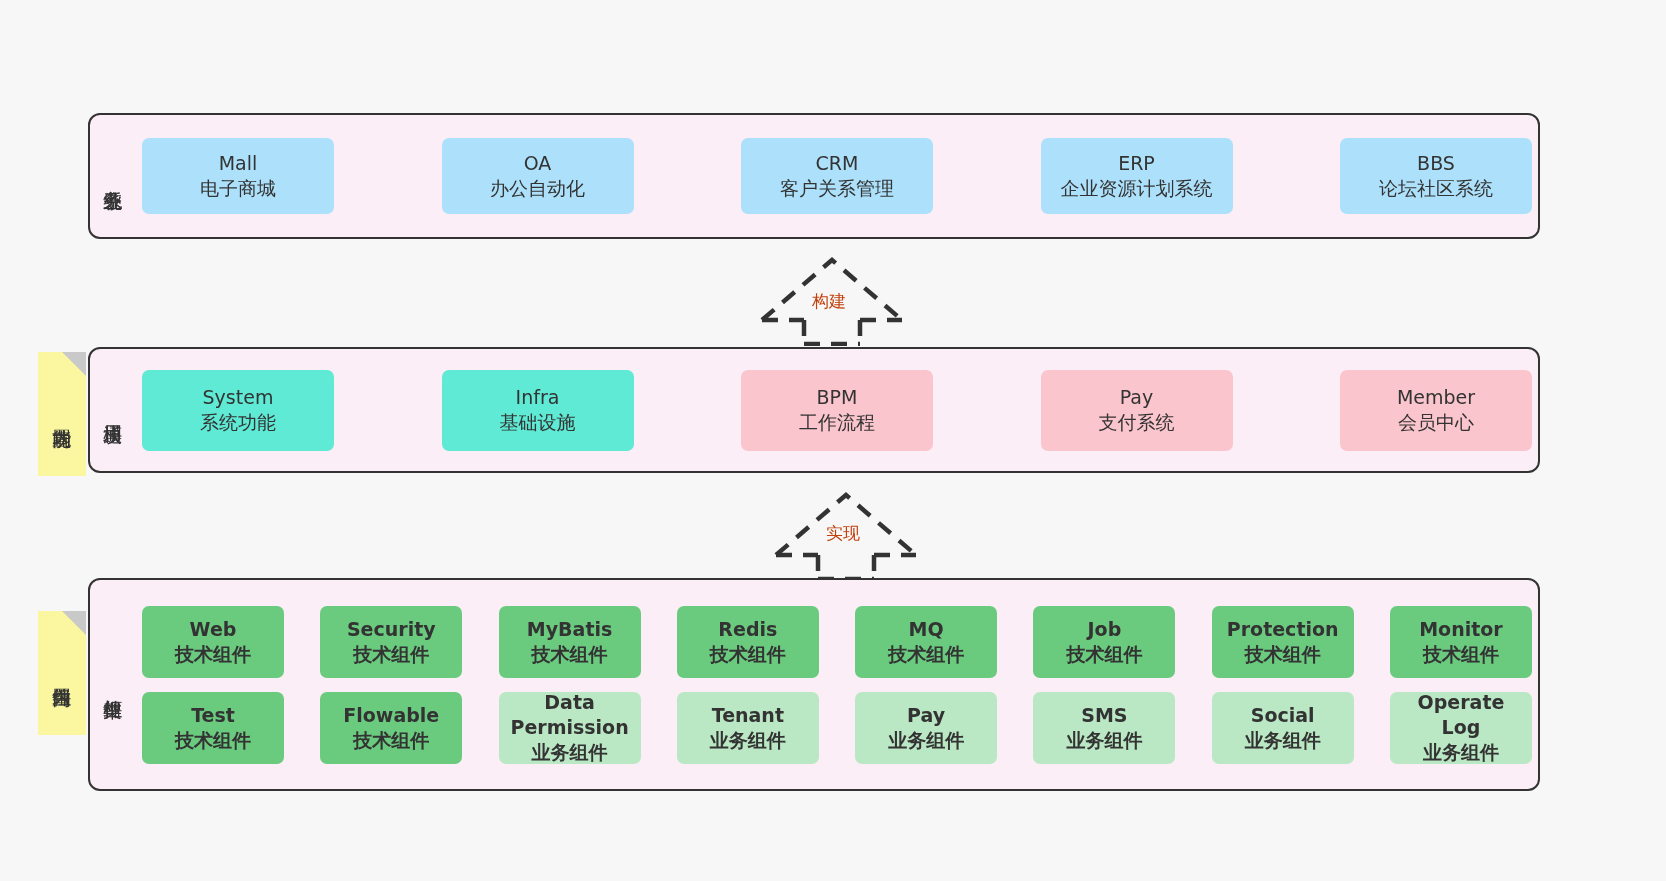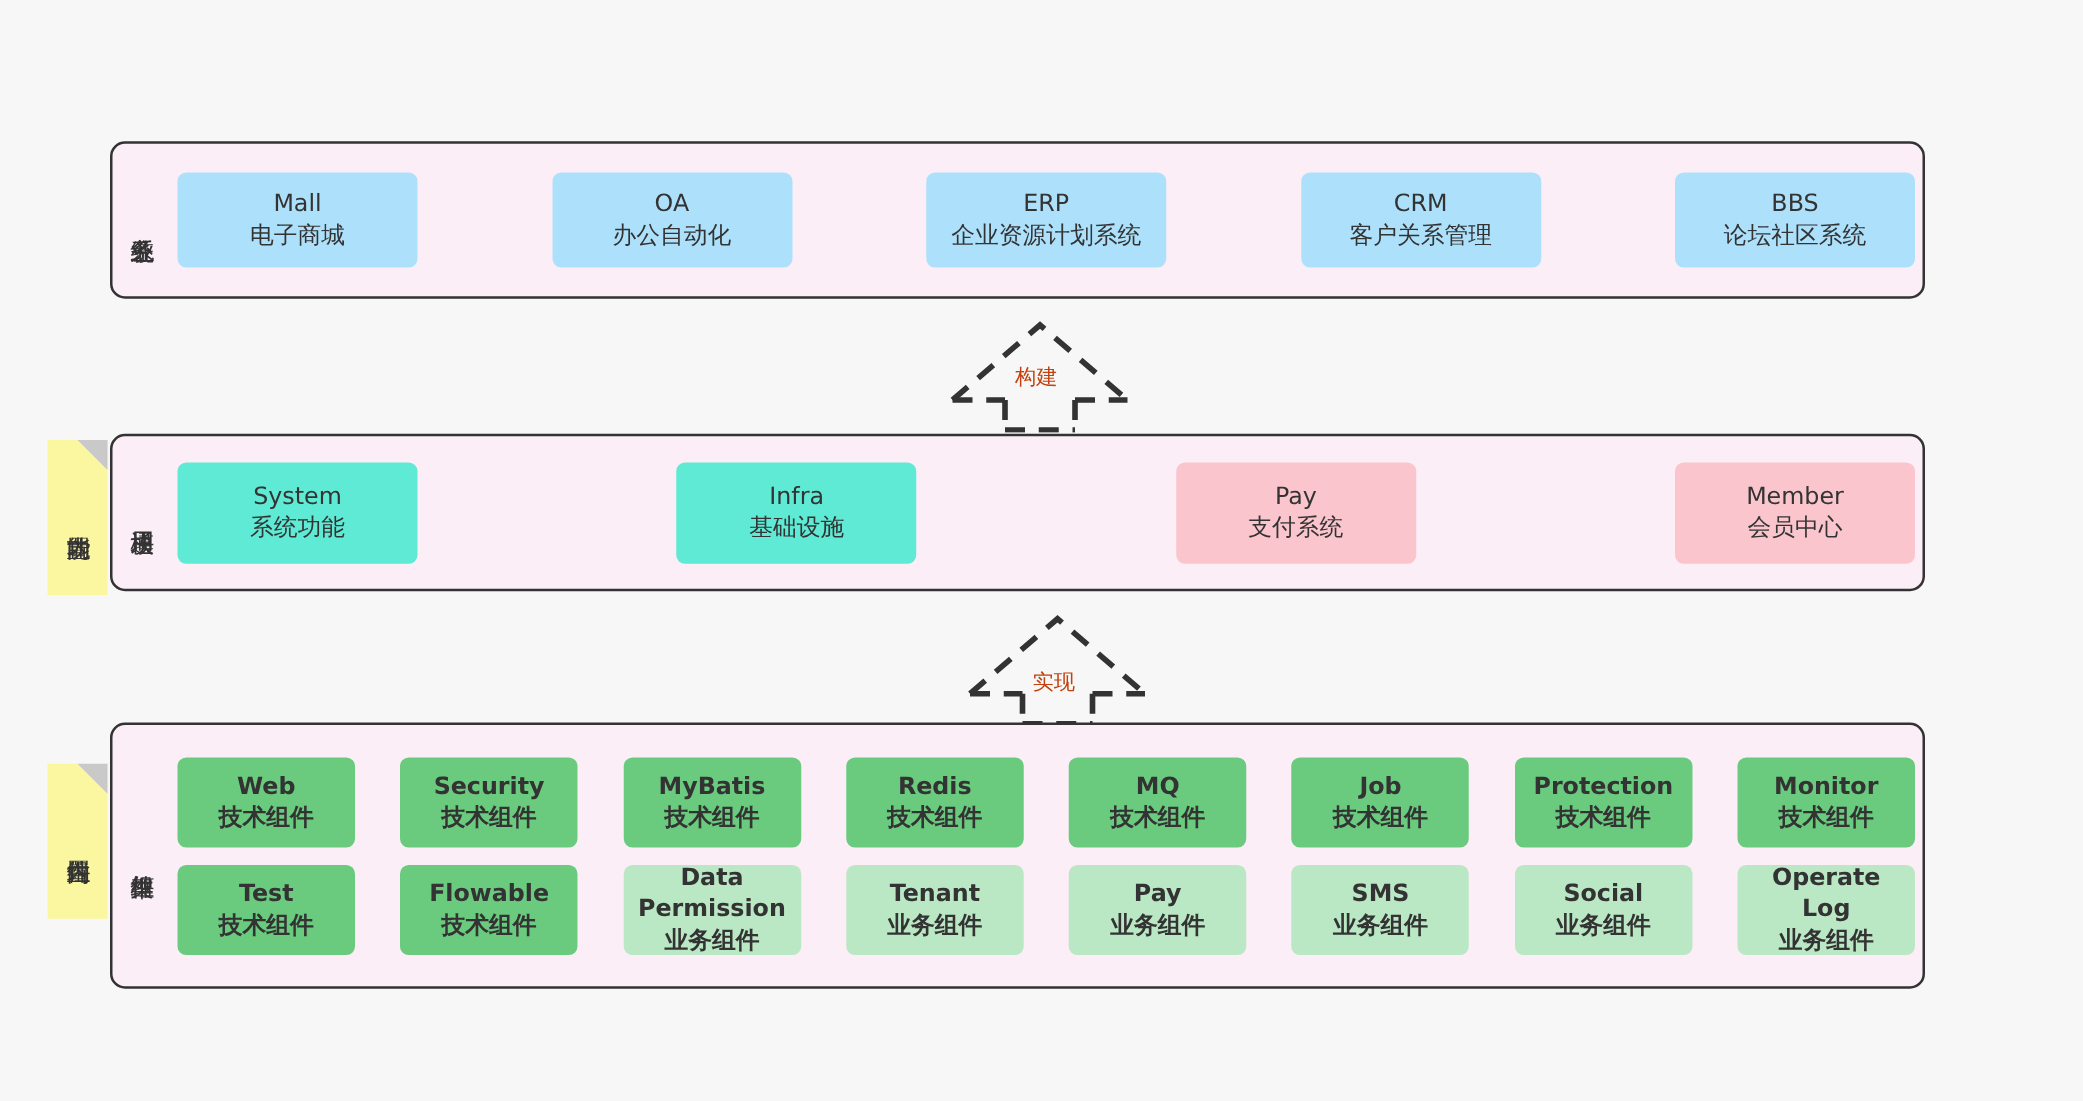--- a/index.html
+++ b/index.html
@@ -183,21 +183,21 @@
   .arrow-label {
     position: absolute;
     font-size: 17px;
     color: #c2410c;
     background: transparent;
     white-space: nowrap;
   }
   #arrow-build { left: 752px; top: 254px; width: 160px; height: 92px; }
   #arrow-build-label { left: 812px; top: 290px; }
   #arrow-impl { left: 766px; top: 489px; width: 160px; height: 92px; }
-  #arrow-impl-label { left: 826px; top: 522px; margin-top: 12px; }
+  #arrow-impl-label { left: 826px; top: 522px; }
 </style>
 </head>
 <body>
 
 <div id="canvas">
 
   <div class="layer" id="layer-business">
     <div class="layer-title">业务系统</div>
     <div class="layer-body">
 
@@ -205,27 +205,27 @@
         <span class="t1">Mall</span>
         <span class="t2">电子商城</span>
       </div>
 
       <div class="node">
         <span class="t1">OA</span>
         <span class="t2">办公自动化</span>
       </div>
 
       <div class="node">
+        <span class="t1">CRM</span>
+        <span class="t2">客户关系管理</span>
+      </div>
+
+      <div class="node">
         <span class="t1">ERP</span>
         <span class="t2">企业资源计划系统</span>
-      </div>
-
-      <div class="node">
-        <span class="t1">CRM</span>
-        <span class="t2">客户关系管理</span>
       </div>
 
 
       <div class="node">
         <span class="t1">BBS</span>
         <span class="t2">论坛社区系统</span>
       </div>
 
     </div>
   </div>
@@ -252,20 +252,24 @@
       <div class="node red-strong">
         <span class="t1">System</span>
         <span class="t2">系统功能</span>
       </div>
 
       <div class="node red-strong">
         <span class="t1">Infra</span>
         <span class="t2">基础设施</span>
       </div>
 
+      <div class="node red-soft">
+        <span class="t1">BPM</span>
+        <span class="t2">工作流程</span>
+      </div>
 
       <div class="node red-soft">
         <span class="t1">Pay</span>
         <span class="t2">支付系统</span>
       </div>
 
       <div class="node red-soft">
         <span class="t1">Member</span>
         <span class="t2">会员中心</span>
       </div>

